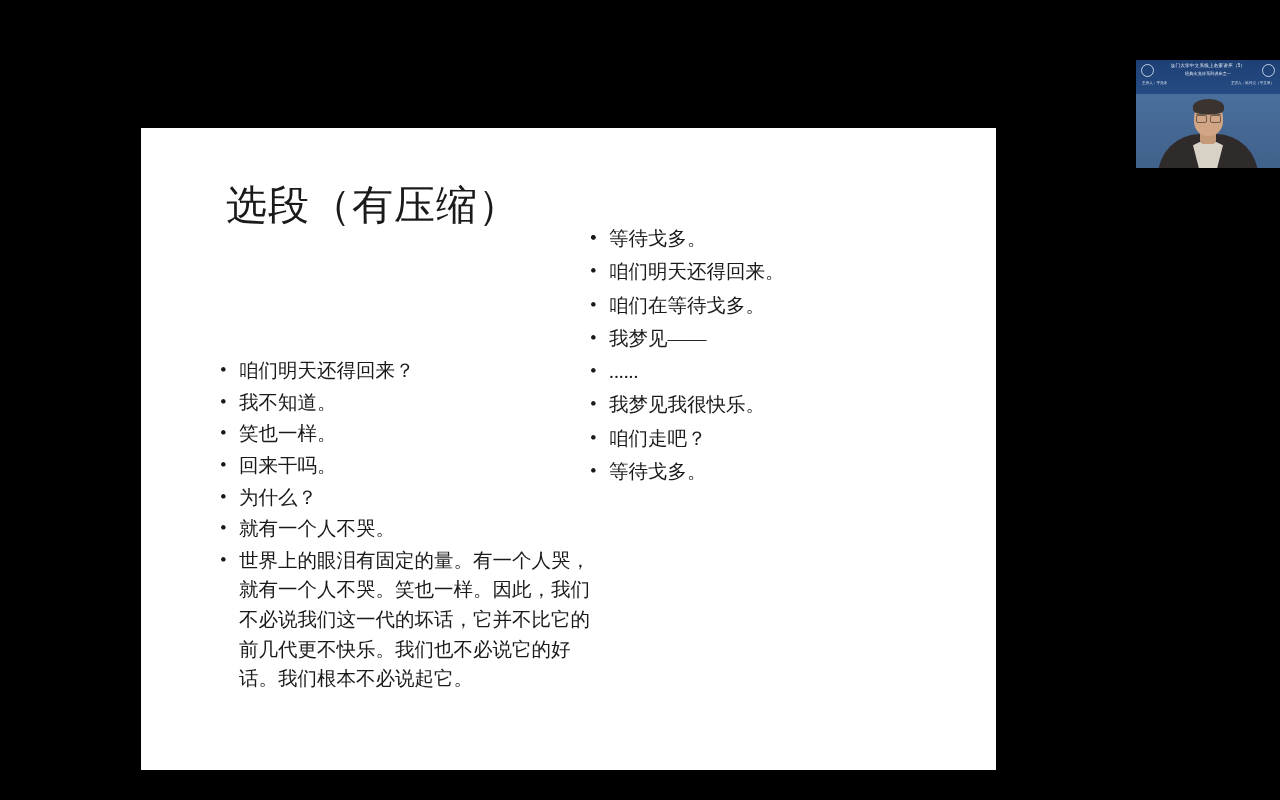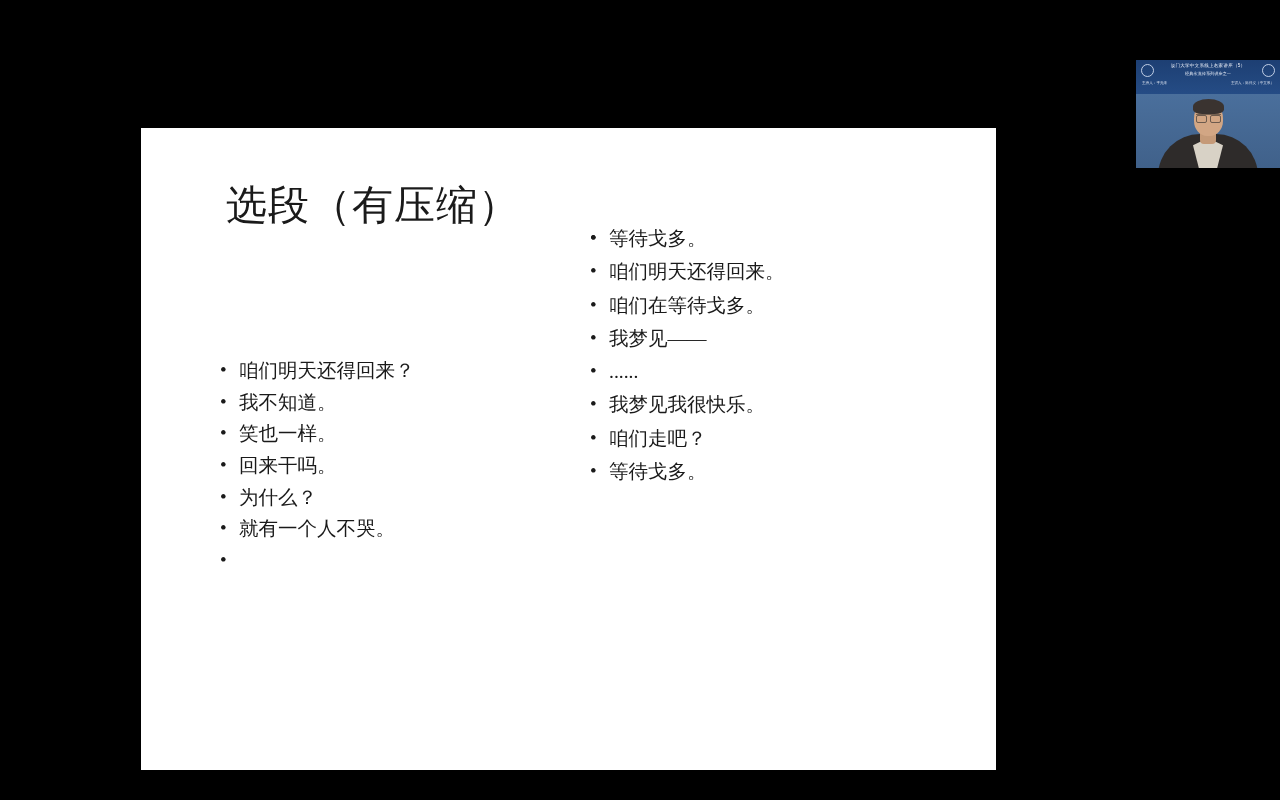--- a/index.html
+++ b/index.html
@@ -227,21 +227,21 @@
     <div id="slide-title">选段（有压缩）</div>
 
     <div class="col" id="left-col">
       <ul class="bullets">
         <li><span class="dot">•</span><span>咱们明天还得回来？</span></li>
         <li><span class="dot">•</span><span>我不知道。</span></li>
         <li><span class="dot">•</span><span>笑也一样。</span></li>
         <li><span class="dot">•</span><span>回来干吗。</span></li>
         <li><span class="dot">•</span><span>为什么？</span></li>
         <li><span class="dot">•</span><span>就有一个人不哭。</span></li>
-        <li><span class="dot">•</span></li>
+        <li><span class="dot">•</span><span class="para">世界上的眼泪有固定的量。有一个人哭，就有一个人不哭。笑也一样。因此，我们不必说我们这一代的坏话，它并不比它的前几代更不快乐。我们也不必说它的好话。我们根本不必说起它。</span></li>
       </ul>
     </div>
 
     <div class="col" id="right-col">
       <ul class="bullets">
         <li><span class="dot">•</span></li>
         <li><span class="dot">•</span><span>等待戈多。</span></li>
         <li><span class="dot">•</span><span>咱们明天还得回来。</span></li>
         <li><span class="dot">•</span><span>咱们在等待戈多。</span></li>
         <li><span class="dot">•</span><span>我梦见——</span></li>

